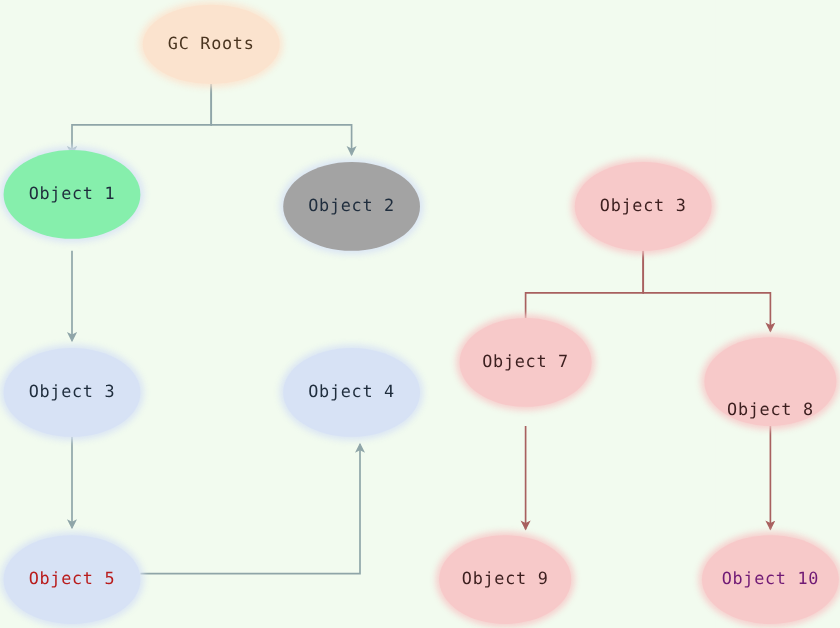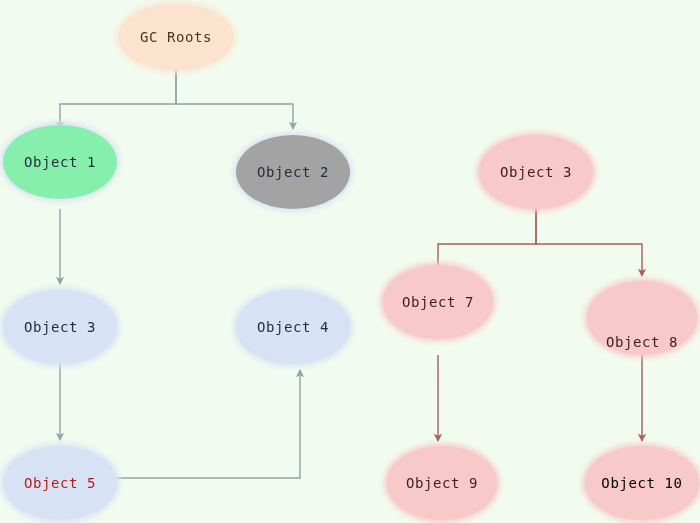--- a/index.html
+++ b/index.html
@@ -106,21 +106,21 @@
       </div>
       <div class="node garbage" style="left: 479px; top: 135px; width: 114px; height: 74px; background: rgb(247, 201, 201);">
         <span class="node-label" style="color: rgb(60, 31, 31);">Object 3</span>
       </div>
       <div class="node garbage" style="left: 383px; top: 265px; width: 110px; height: 74px; background: rgb(247, 201, 201);">
         <span class="node-label" style="color: rgb(60, 31, 31);">Object 7</span>
       </div>
       <div class="node garbage" style="left: 587px; top: 281px; width: 110px; height: 74px; background: rgb(247, 201, 201);">
         <span class="node-label" style="color: rgb(60, 31, 31); margin-top: 48px;">Object 8</span>
       </div>
-      <div class="node garbage" style="left: 387px; top: 446px; width: 110px; height: 74px; background: rgb(247, 201, 201);">
+      <div class="node garbage" style="left: 366px; top: 446px; width: 110px; height: 74px; background: rgb(247, 201, 201);">
         <span class="node-label" style="color: rgb(60, 31, 31);">Object 9</span>
       </div>
       <div class="node garbage" style="left: 585px; top: 446px; width: 114px; height: 74px; background: rgb(247, 201, 201);">
-        <span class="node-label" style="color: #000000;">Object 10</span>
+        <span class="node-label" style="color: #701a75;">Object 10</span>
       </div>
     </div>
 
 </div>
 
 </body></html>

